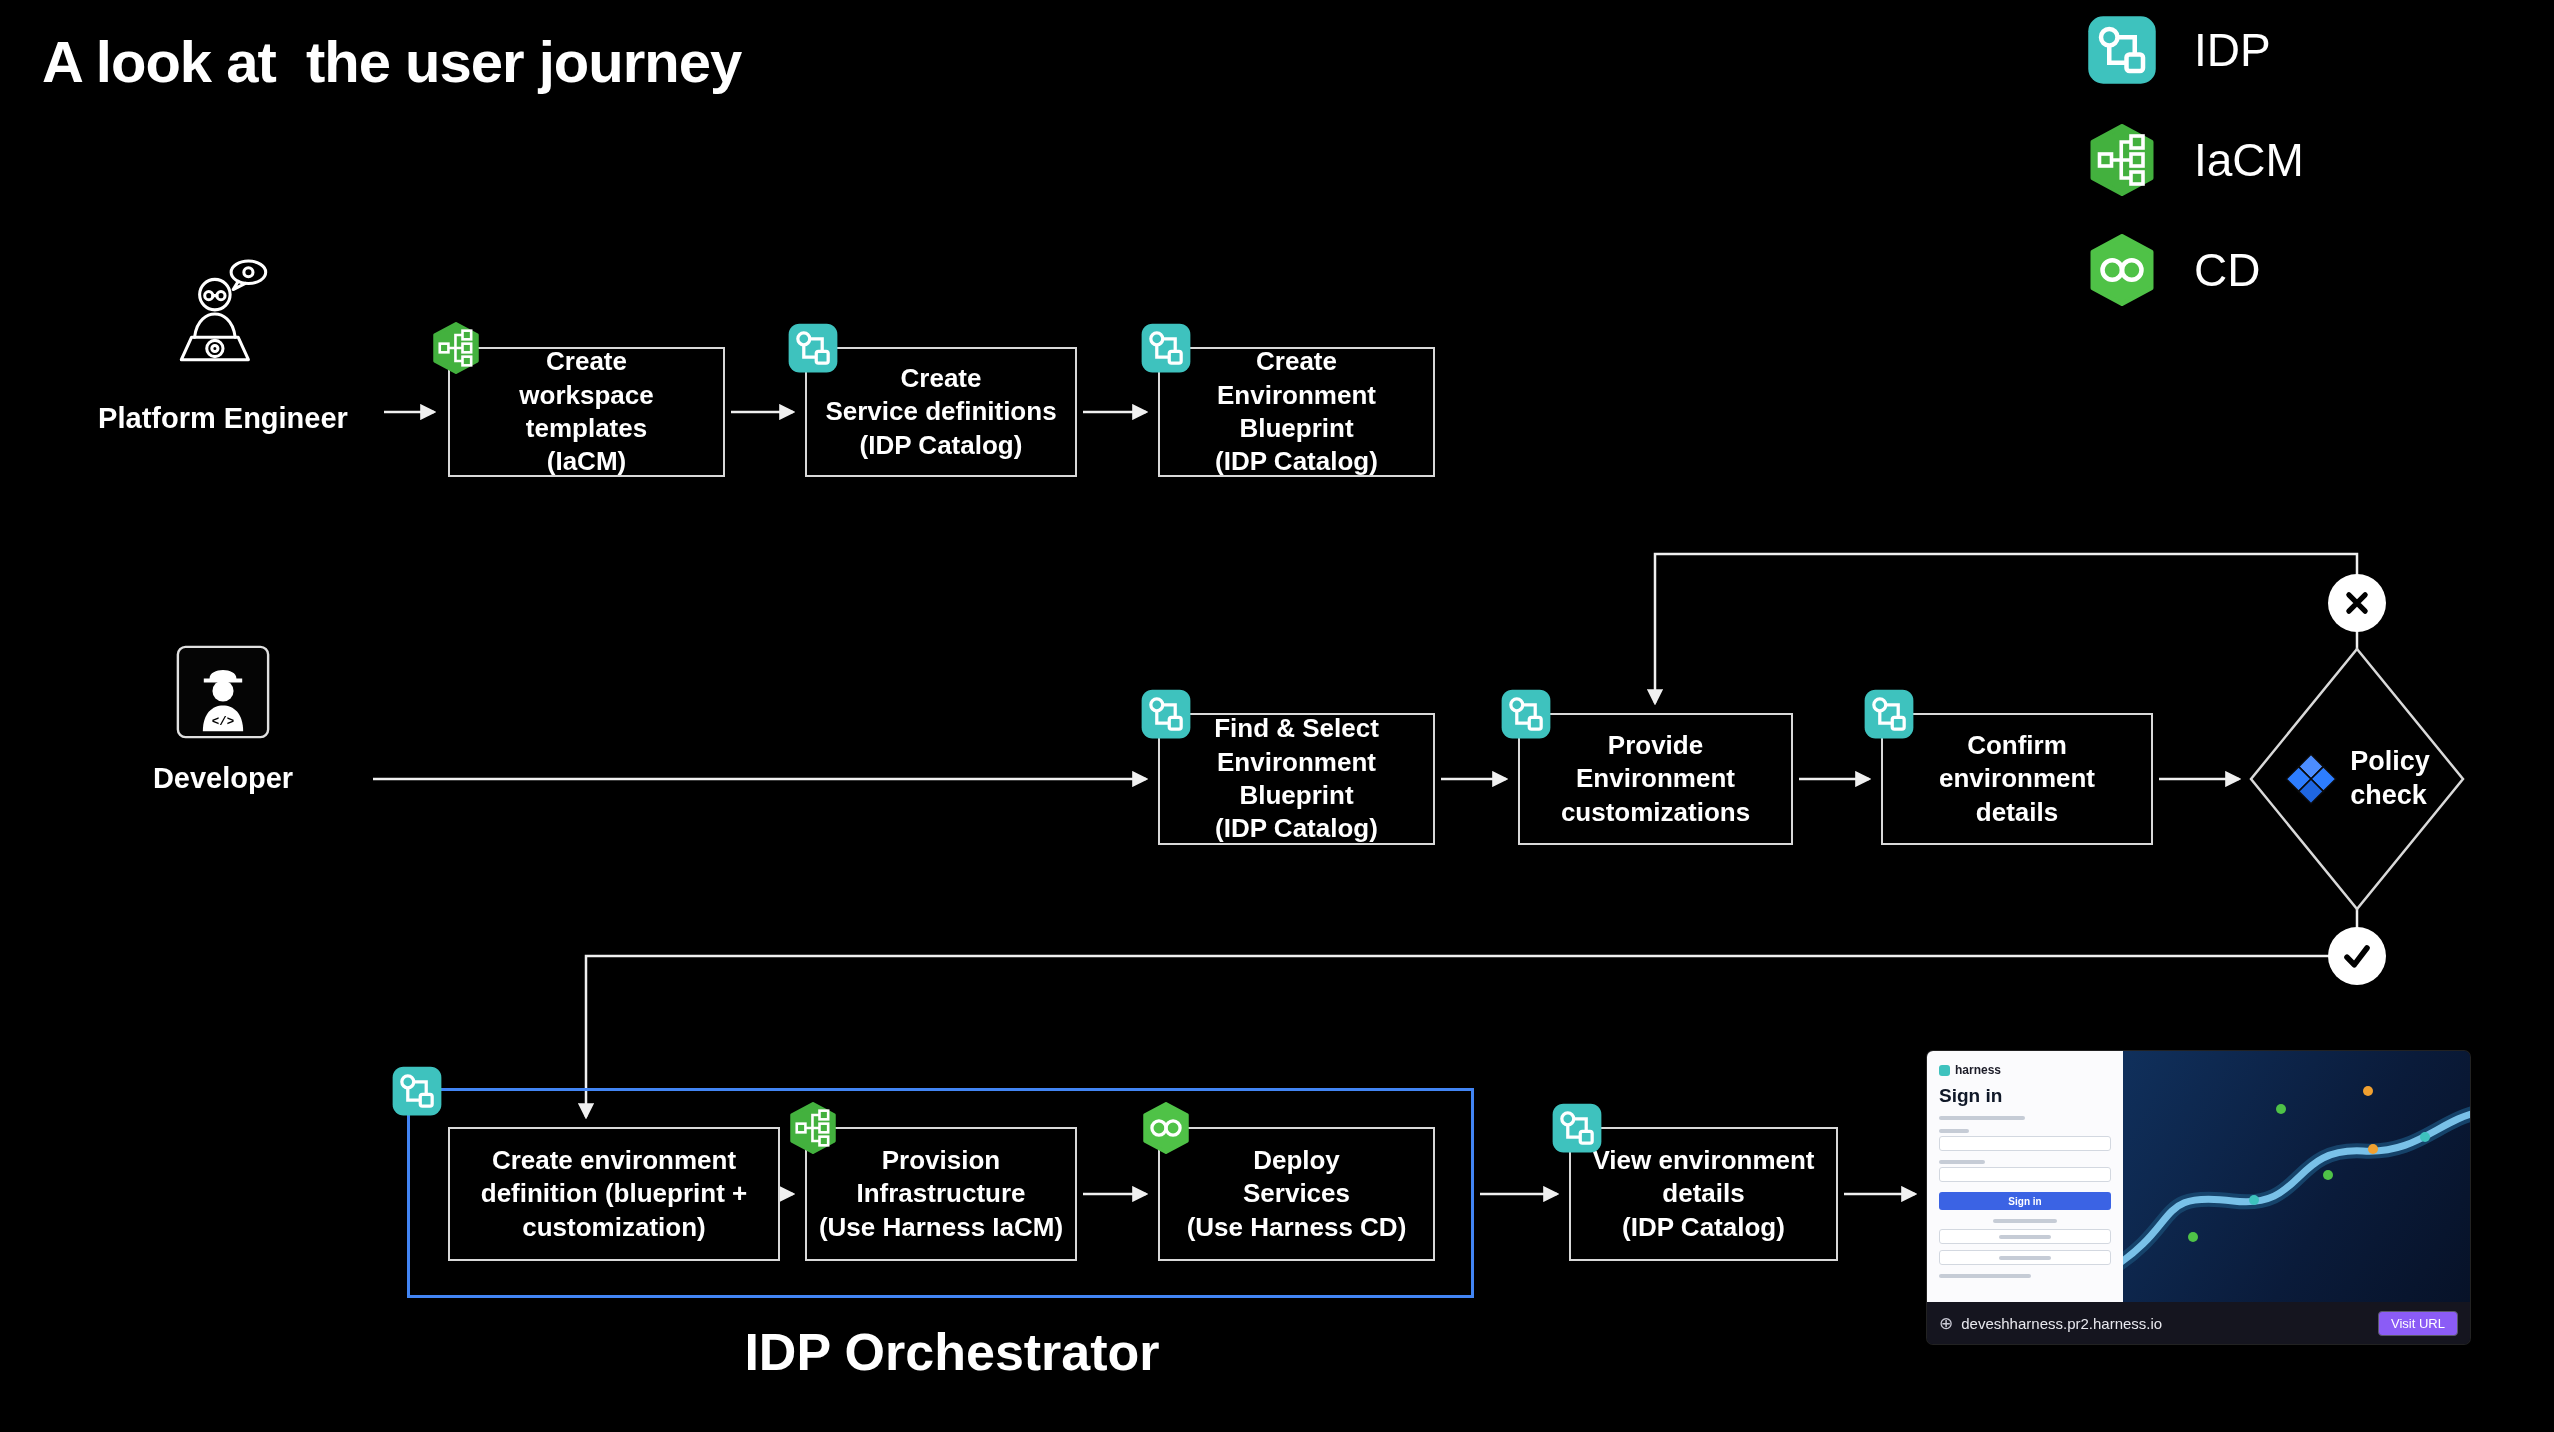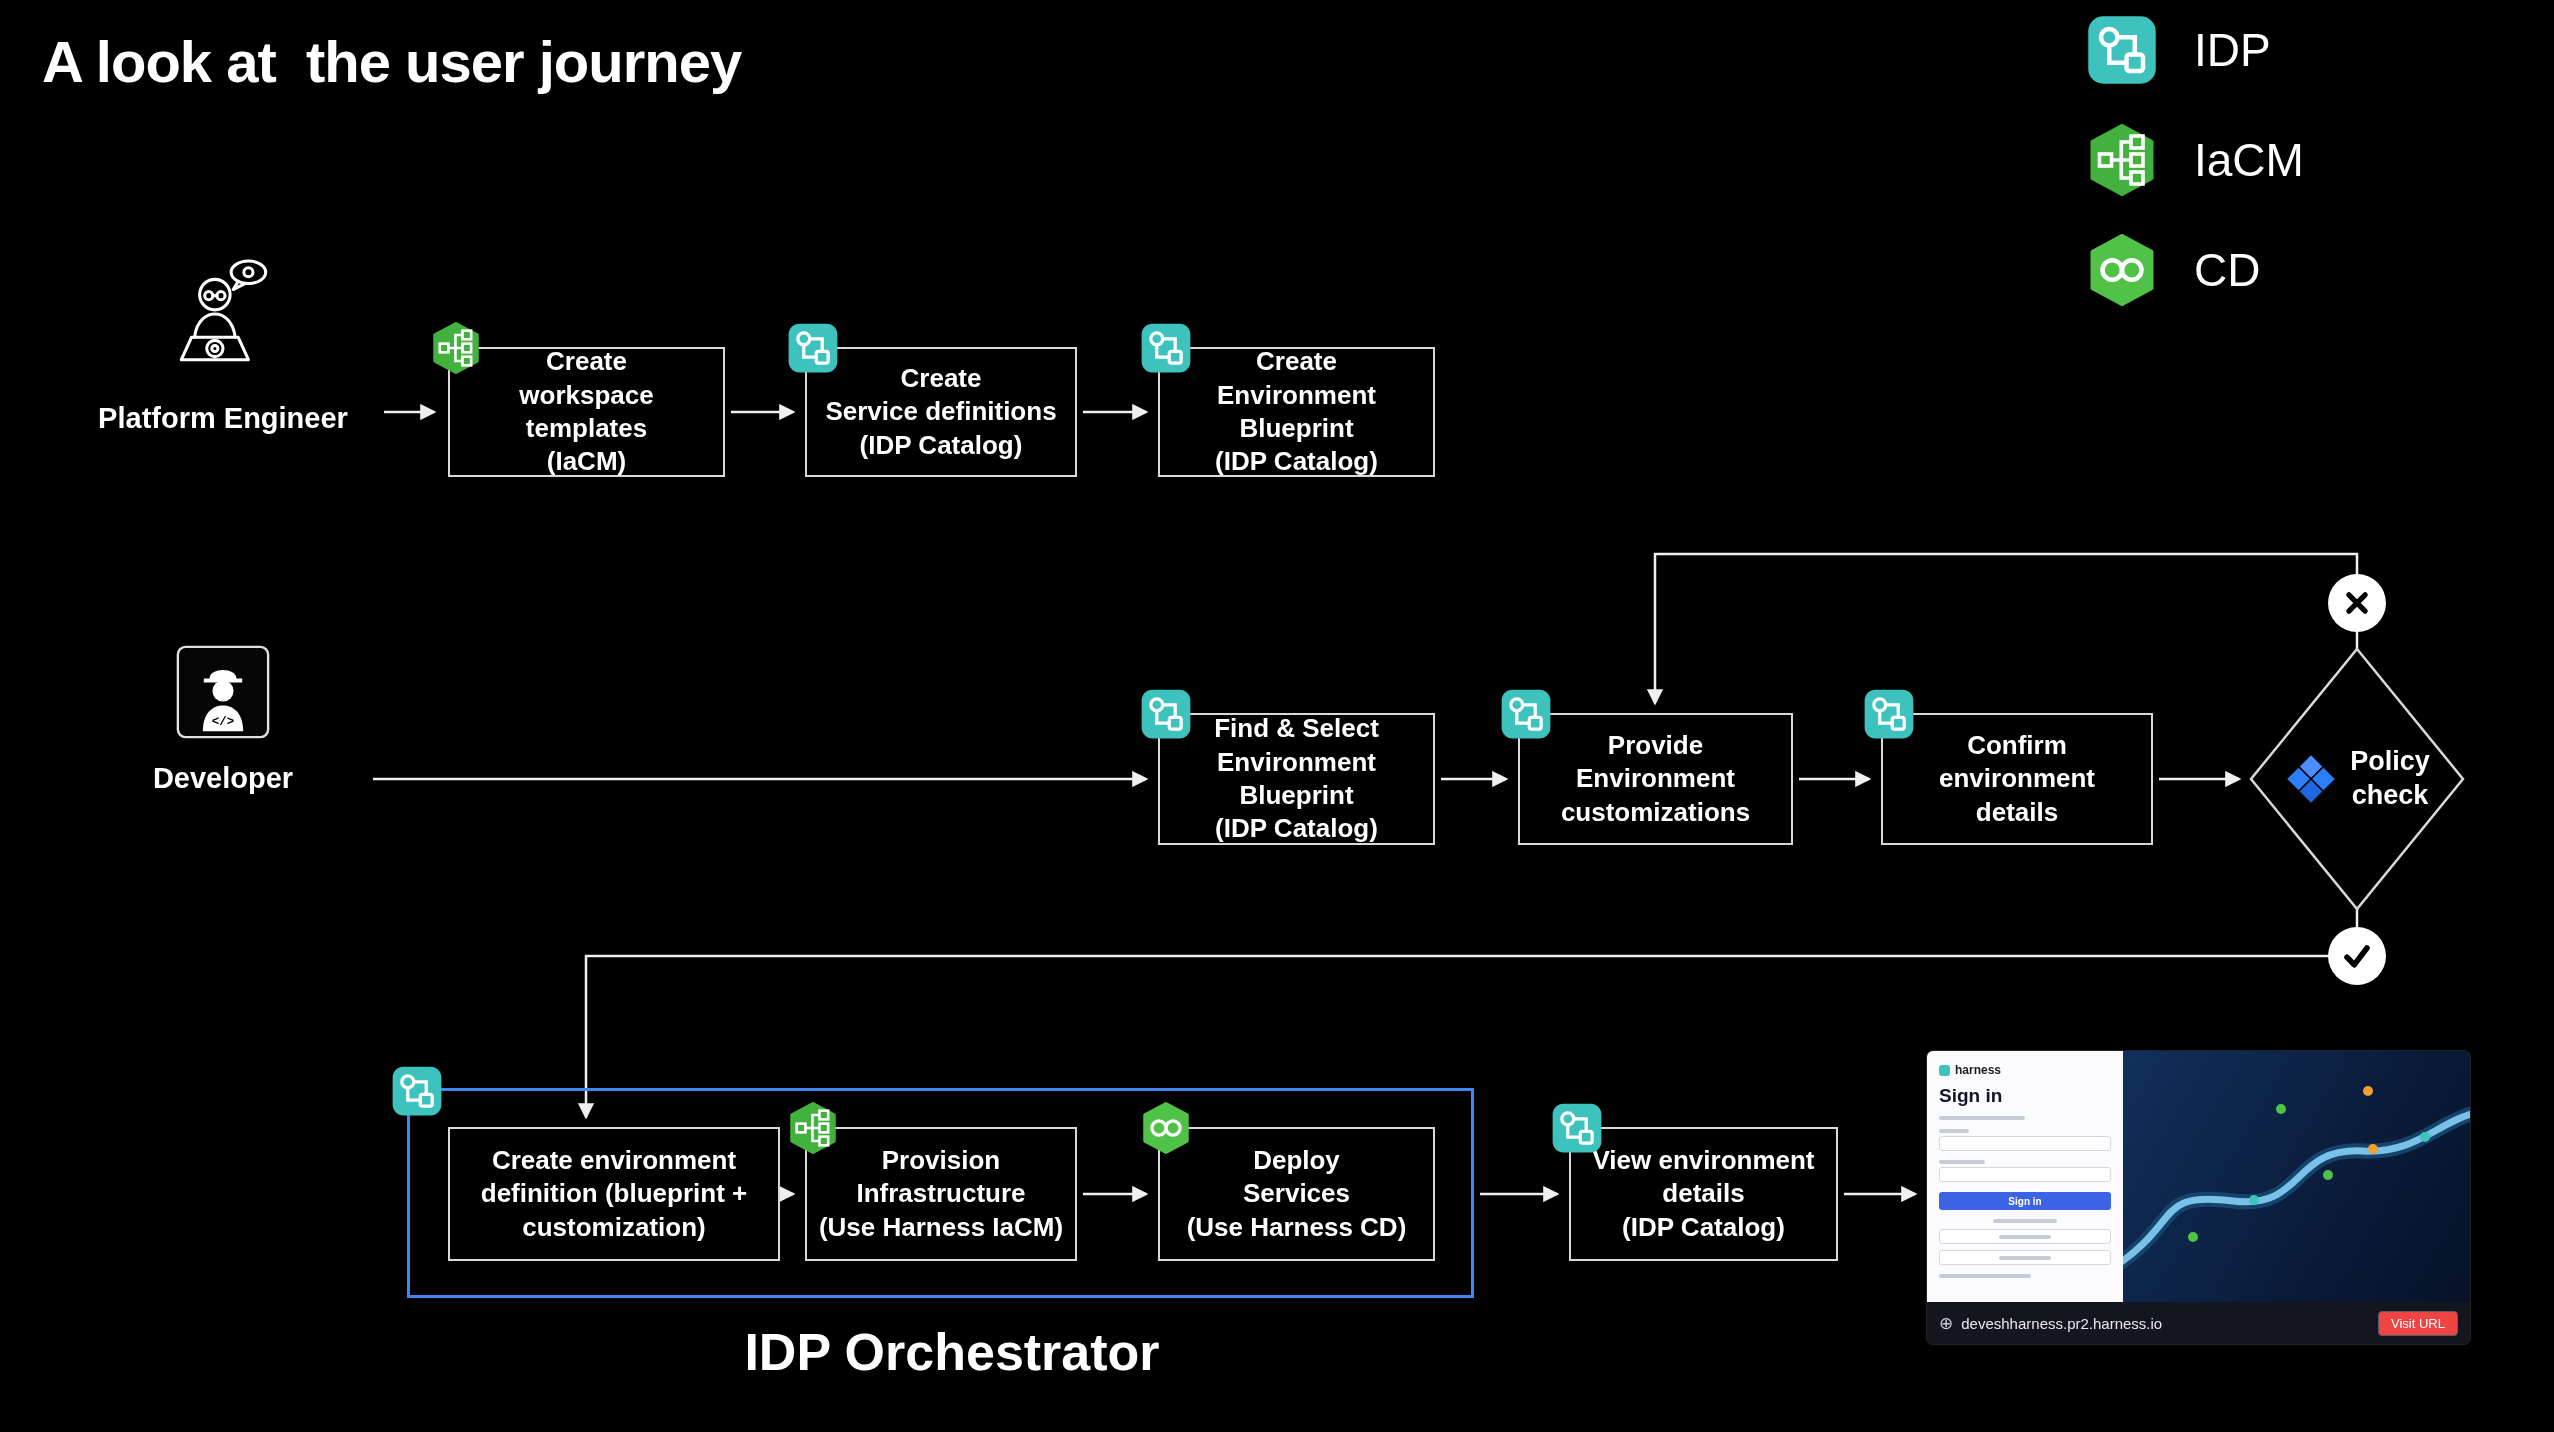--- a/index.html
+++ b/index.html
@@ -27,21 +27,21 @@
     position:absolute; border:2px solid #d9d9d9; background:#000;
     display:flex; align-items:center; justify-content:center; text-align:center;
   }
   .step-text { color:#fff; font-size:26px; font-weight:700; line-height:1.28; white-space:pre-line; padding:0 8px; }
   .badge { position:absolute; left:-20px; top:-27px; width:52px; height:52px; }
   
   .decision-content {
     position:absolute; left:2251px; top:649px; width:212px; height:260px;
     display:flex; align-items:center; justify-content:center; gap:12px;
   }
-  .decision-text { font-size:27px; font-weight:700; line-height:1.25; white-space:pre-line; text-align:center; }
+  .decision-text { font-size:27px; font-weight:700; line-height:1.25; white-space:pre-line; text-align:left; }
   .gate {
     position:absolute; width:58px; height:58px; border-radius:50%; background:#fff;
     display:flex; align-items:center; justify-content:center;
   }
   
   .container-box { position:absolute; left:407px; top:1088px; width:1067px; height:210px; border:3px solid #4285f4; }
   .orch-label { position:absolute; left:602px; top:1322px; width:700px; text-align:center; font-size:52px; font-weight:700; }
   
   .preview { position:absolute; border-radius:6px; overflow:hidden; background:#0b1020; box-shadow:0 0 0 1px #222; }
   .pv-main { display:flex; height:251px; }
@@ -61,21 +61,21 @@
     height:15px; border:1px solid #d3d8e0; border-radius:3px; margin-top:6px; background:#fff;
     display:flex; align-items:center; justify-content:center;
   }
   .pv-art { flex:1; background:linear-gradient(120deg,#10305c 0%,#0a1b3a 60%,#071228 100%); position:relative; }
   .pv-urlbar {
     height:42px; background:#15151f; display:flex; align-items:center; padding:0 12px; gap:8px;
   }
   .pv-globe { color:#c9c9d4; font-size:17px; line-height:1; }
   .pv-url { color:#e8e8ee; font-size:15px; flex:1; white-space:nowrap; overflow:hidden; }
   .pv-visit {
-    background:#ef4444; border:1px solid #5a5a68; color:#fff; font-size:13px;
+    background:#8b5cf6; border:1px solid #5a5a68; color:#fff; font-size:13px;
     padding:4px 12px; border-radius:4px; white-space:nowrap;
   }
 </style>
 </head>
 <body>
 
 <svg width="0" height="0" style="position:absolute" aria-hidden="true">
   <defs>
     <symbol id="sym-idp" viewBox="0 0 48 48">
       <rect x="1.5" y="1.5" width="45" height="45" rx="10" fill="#3ec2be"></rect>

